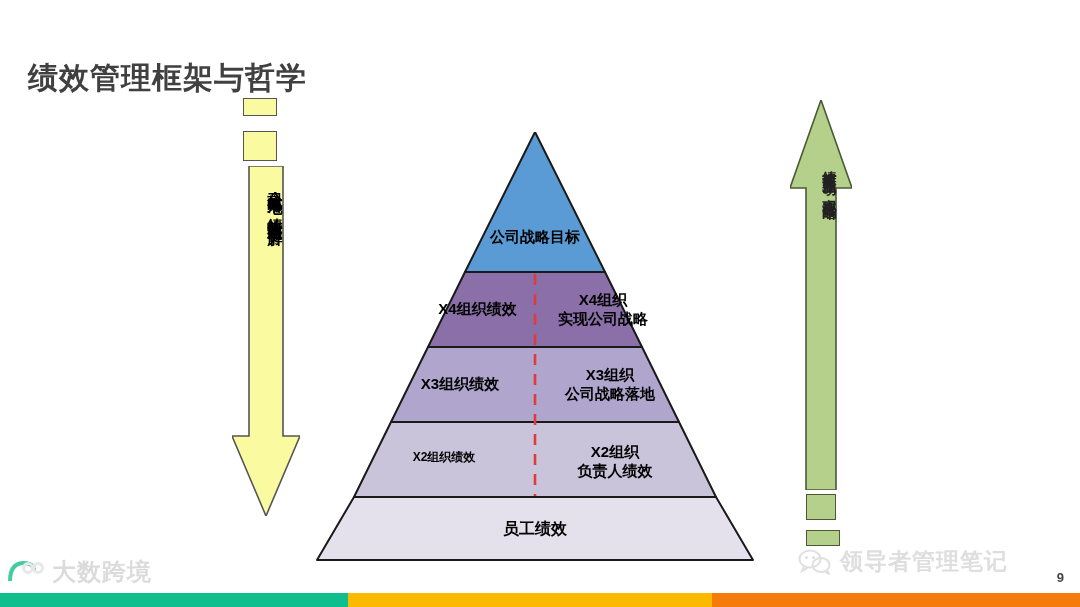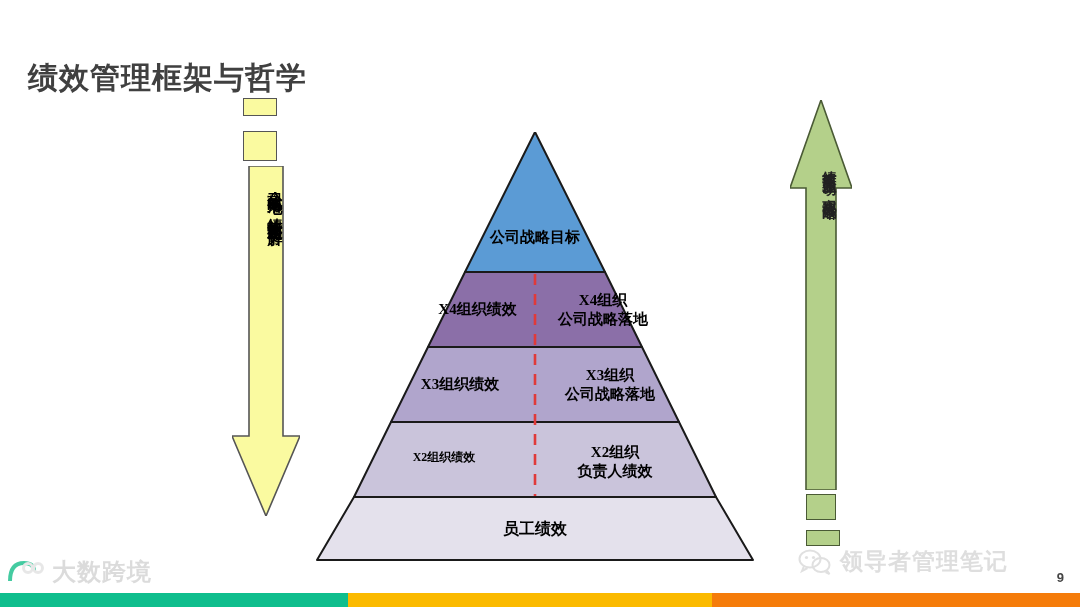--- a/index.html
+++ b/index.html
@@ -41,21 +41,20 @@
   }
   #pyramid svg { display: block; }
 
   .lvl-text {
     position: absolute;
     text-align: center;
     font-weight: bold;
     color: #000000;
     line-height: 1.25;
     pointer-events: none;
-    font-family: Liberation Serif, serif;
   }
 
   
   .yellow-chip {
     position: absolute;
     background: #FAFAA0;
     border: 1px solid #555555;
     box-sizing: border-box;
   }
   #yellow-arrow {
@@ -194,21 +193,21 @@
 
       <polygon id="shape-employee" points="89,365 451,365 488,428 52,428" fill="#E4E1EC" stroke="#1a1a1a" stroke-width="2" stroke-linejoin="round"></polygon>
 
       <line id="shape-divider" x1="270" y1="142" x2="270" y2="364" stroke="#E03A3A" stroke-width="2.6" stroke-dasharray="11 9"></line>
     </svg>
 
     <div class="lvl-text" style="left:170px; top:96px; width:200px; font-size:15px;">公司战略目标</div>
 
     <div class="lvl-text" style="left:160px; top:168px; width:105px; font-size:15px;">X4组织绩效</div>
     <div class="lvl-text" style="left:278px; top:159px; width:120px; font-size:15px; white-space:pre-line;">X4组织
-公司战略落地</div>
+实现公司战略</div>
 
     <div class="lvl-text" style="left:140px; top:243px; width:110px; font-size:15px;">X3组织绩效</div>
     <div class="lvl-text" style="left:285px; top:234px; width:120px; font-size:15px; white-space:pre-line;">X3组织
 公司战略落地</div>
 
     <div class="lvl-text" style="left:124px; top:318px; width:110px; font-size:12px;">X2组织绩效</div>
     <div class="lvl-text" style="left:290px; top:311px; width:120px; font-size:15px; white-space:pre-line;">X2组织
 负责人绩效</div>
 
     <div class="lvl-text" style="left:190px; top:387px; width:160px; font-size:16px;">员工绩效</div>

